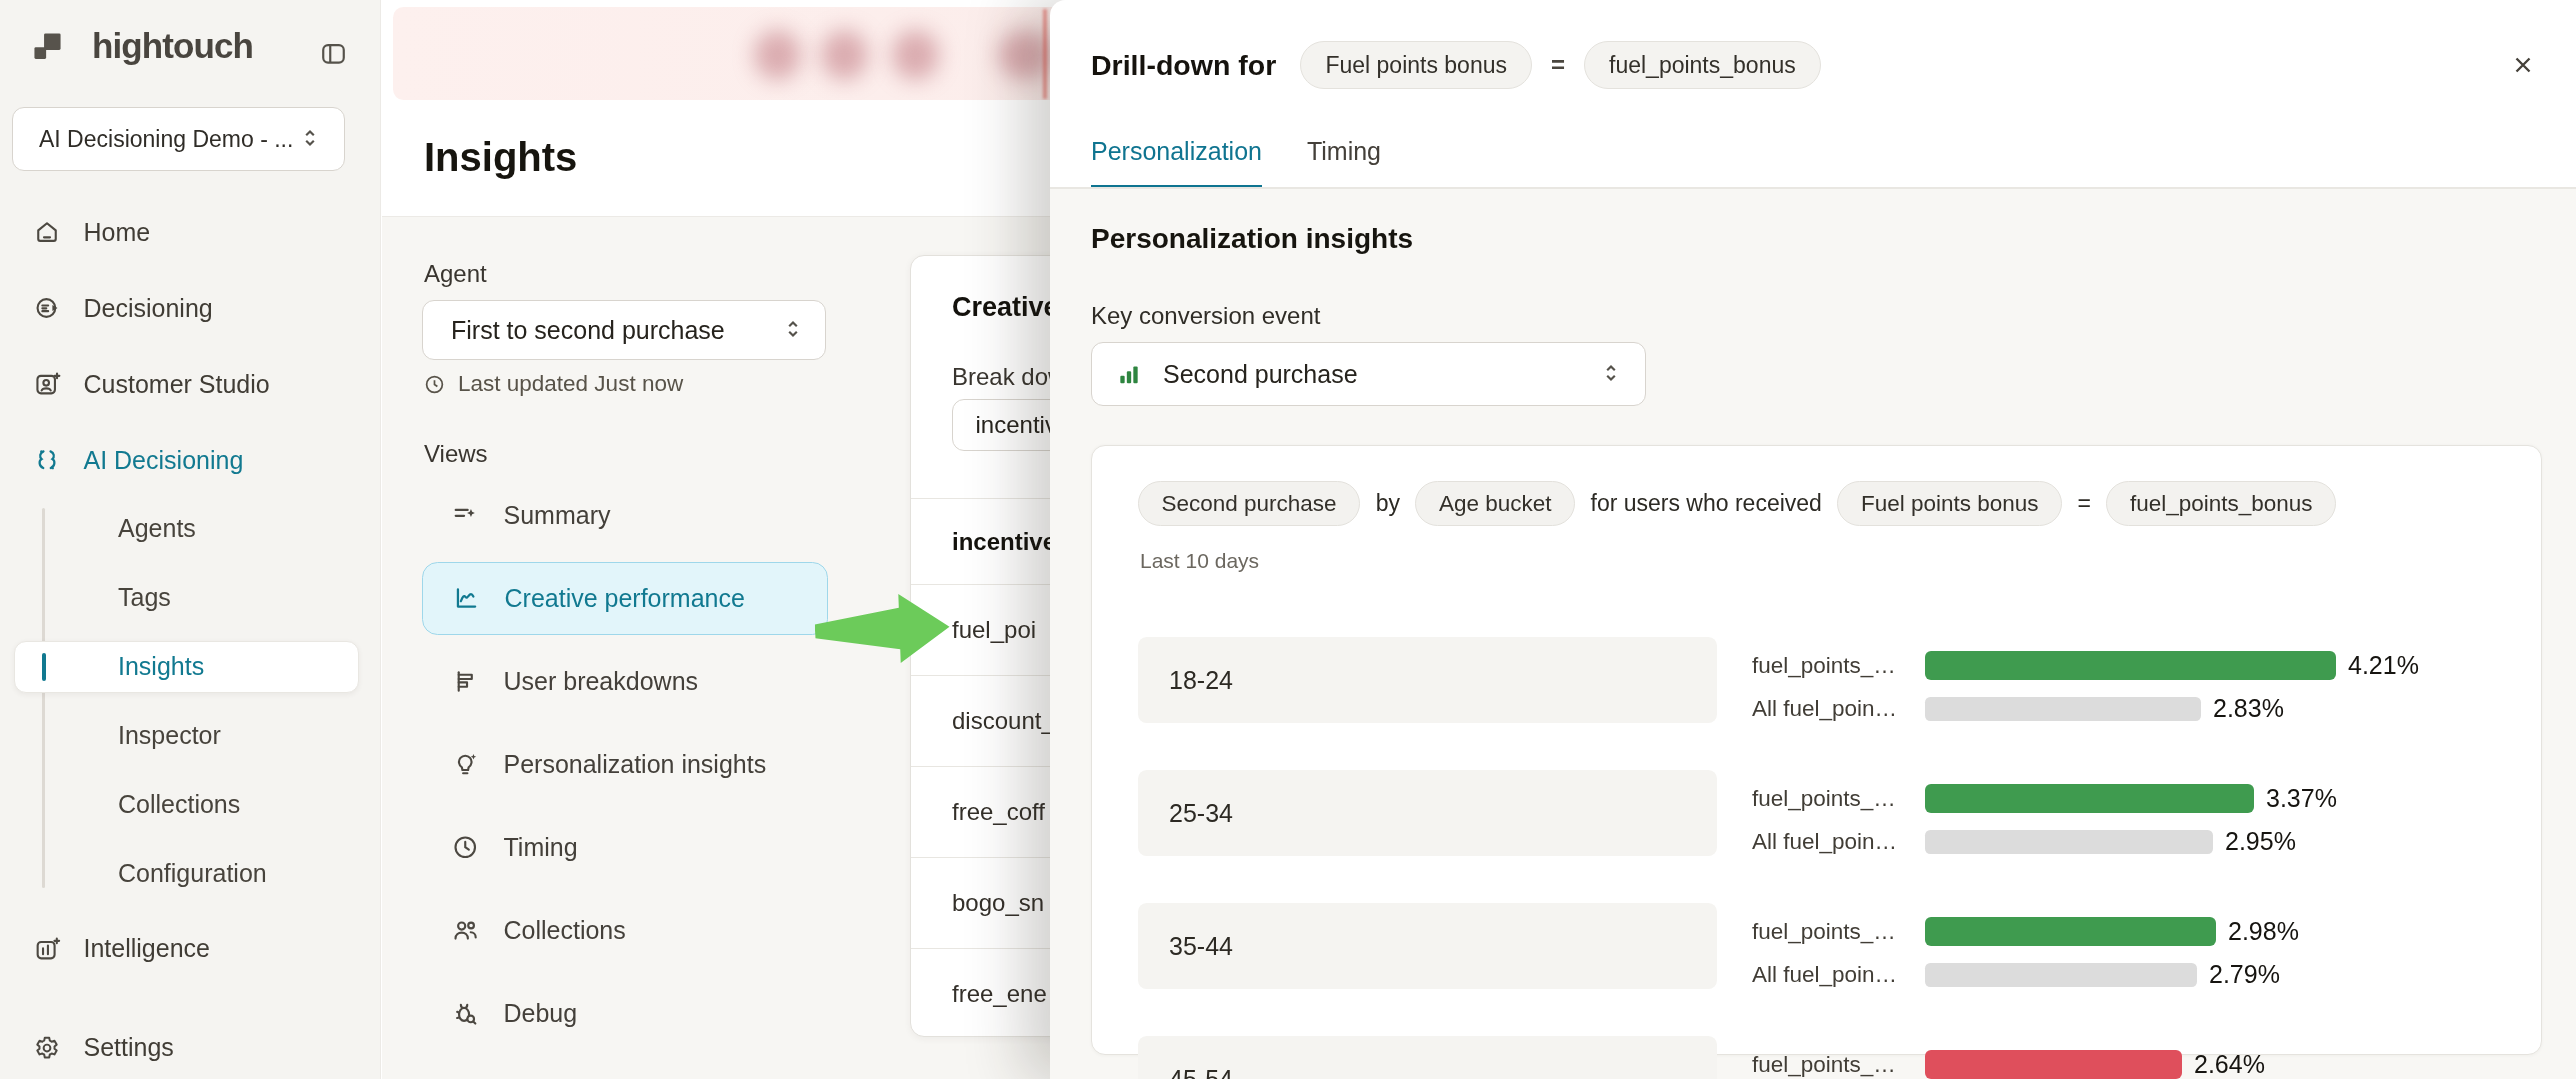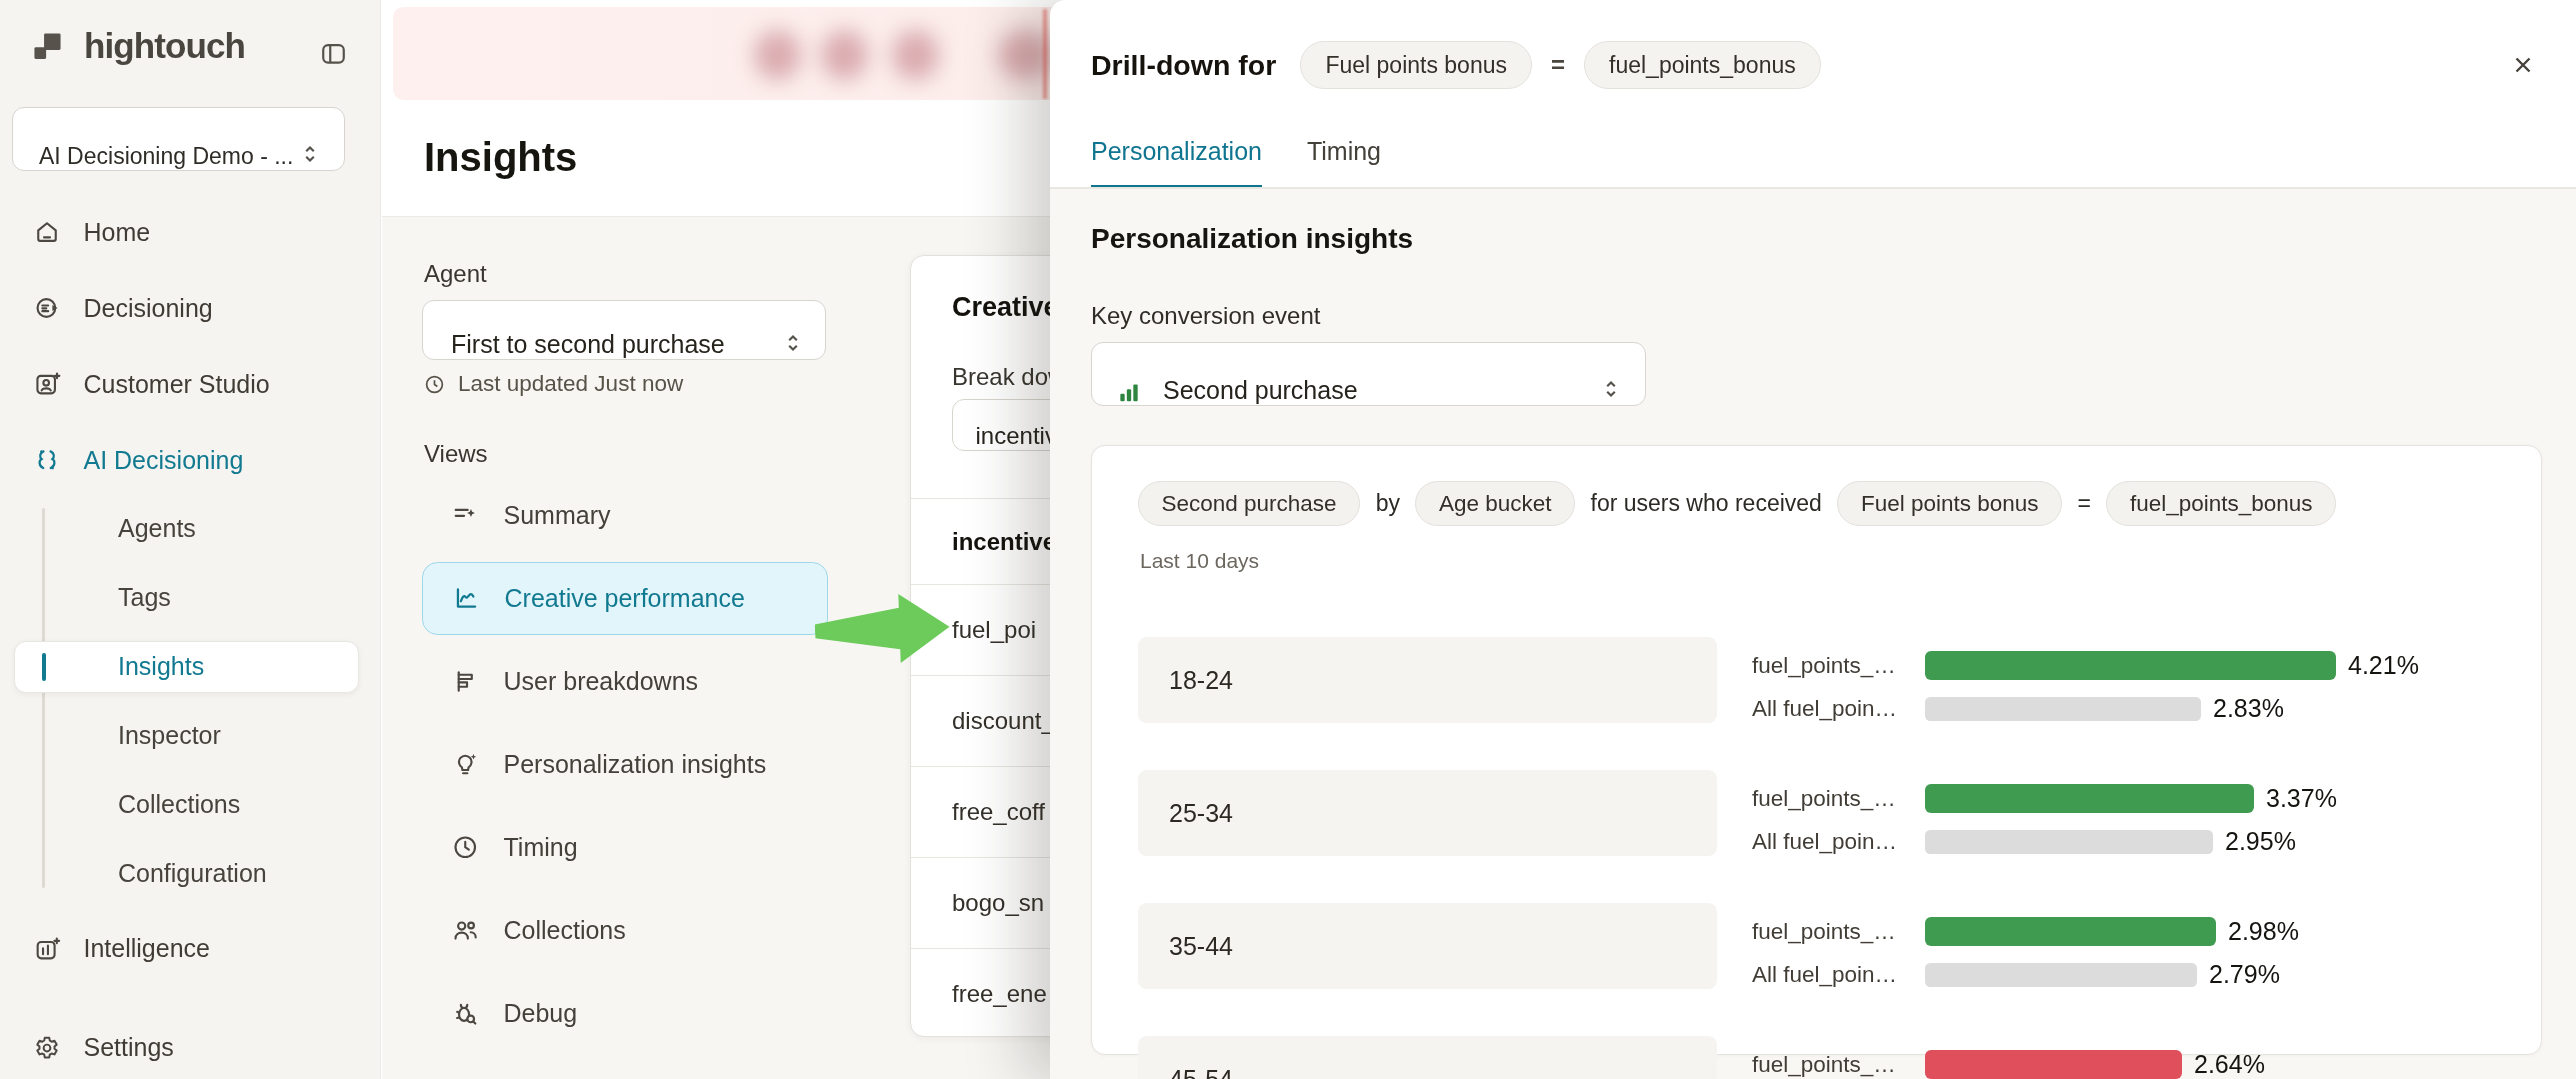--- a/index.html
+++ b/index.html
@@ -1,21 +1,21 @@
 <!DOCTYPE html>
 <html style="font-size:14px"><head>
 <meta charset="utf-8">
 <style>
   html,body{margin:0;padding:0;background:#fff;}
   *{box-sizing:border-box;font-family:"Liberation Sans","DejaVu Sans",sans-serif;}
   #stage{position:relative;width:2576px;height:1080px;overflow:hidden;background:#fff;}
 
   
   .sidebar{position:absolute;left:0;top:0;width:381px;height:1080px;background:#f5f4f1;border-right:0.9px solid #eceae6;}
-  .logo-row{position:absolute;left:31px;top:26px;display:flex;align-items:center;gap:20px;}
+  .logo-row{position:absolute;left:31px;top:26px;display:flex;align-items:center;gap:28px;}
   .logo-mark{width:33px;height:33px;color:#57534c;}
   .logo-mark svg{width:33px;height:33px;}
   .logo-text{font-size:35px;font-weight:800;color:#49453f;letter-spacing:-0.9px;}
   .collapse-btn{position:absolute;left:313px;top:33px;width:40px;height:40px;display:flex;align-items:center;justify-content:center;color:#55524b;cursor:pointer;}
   .collapse-btn svg{width:29px;height:29px;}
   .workspace{position:absolute;left:12px;top:107px;width:333px;height:64px;background:#fefefe;border:1.3px solid #dbd8d2;border-radius:14px;display:flex;align-items:center;padding:0 21px 0 26px;}
   .workspace-label{flex:1;font-size:23px;color:#2f2c27;white-space:nowrap;overflow:hidden;text-overflow:ellipsis;}
   .updown{color:#55524b;}
   .updown svg{width:26px;height:26px;}
 
@@ -41,21 +41,21 @@
 
   
   .main-white{position:absolute;left:382px;top:0;width:2194px;height:216px;background:#ffffff;}
   .banner{position:absolute;left:11.2px;top:7px;width:1209px;height:93px;border-radius:10.4px;background:linear-gradient(90deg,#fdf0ee,#fbebe9);overflow:hidden;}
   .blob{position:absolute;top:22.5px;width:47px;height:50px;border-radius:50%;background:#b96a74;opacity:.5;filter:blur(10.4px);}
   .banner-sliver{position:absolute;top:1.7px;width:4.3px;height:90px;background:#e2574f;opacity:.55;filter:blur(1.7px);}
   .page-title{position:absolute;left:42px;top:135px;font-size:40px;font-weight:700;color:#17150f;}
   .main-gray{position:absolute;left:382px;top:216px;width:2194px;height:864px;background:#f7f6f3;border-top:0.9px solid #eceae6;}
 
   .field-label{position:absolute;left:42px;font-size:24px;font-weight:500;color:#39352f;}
-  .select{background:#fff;border:1.3px solid #d8d4ce;border-radius:12px;display:flex;align-items:flex-end;cursor:pointer;}
+  .select{background:#fff;border:1.3px solid #d8d4ce;border-radius:12px;display:flex;align-items:center;cursor:pointer;}
   .agent-select{position:absolute;left:40px;top:83px;width:404px;height:60px;padding:0 19px 0 28px;}
   .select-value{flex:1;font-size:25px;color:#26231d;white-space:nowrap;overflow:hidden;}
   .last-updated{position:absolute;left:41px;top:154px;display:flex;align-items:center;gap:12px;color:#585349;}
   .last-updated svg{width:23px;height:23px;}
   .last-updated-text{font-size:22.5px;color:#585349;}
 
   .views-list{position:absolute;left:0;top:257px;width:458px;}
   .view-row{height:83px;display:flex;align-items:center;padding-left:40px;}
   .view-inner{display:flex;align-items:center;gap:24px;height:55px;padding:0 29px;width:406px;border-radius:15.5px;cursor:pointer;}
   .view-inner.active{height:73px;background:#e2f5fa;border:1.3px solid #9ed7ea;}

